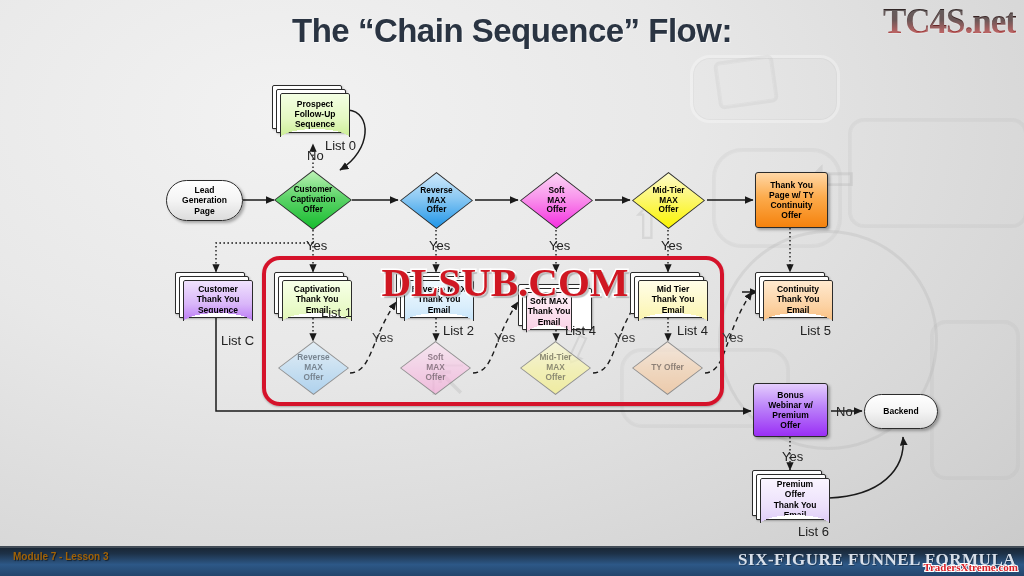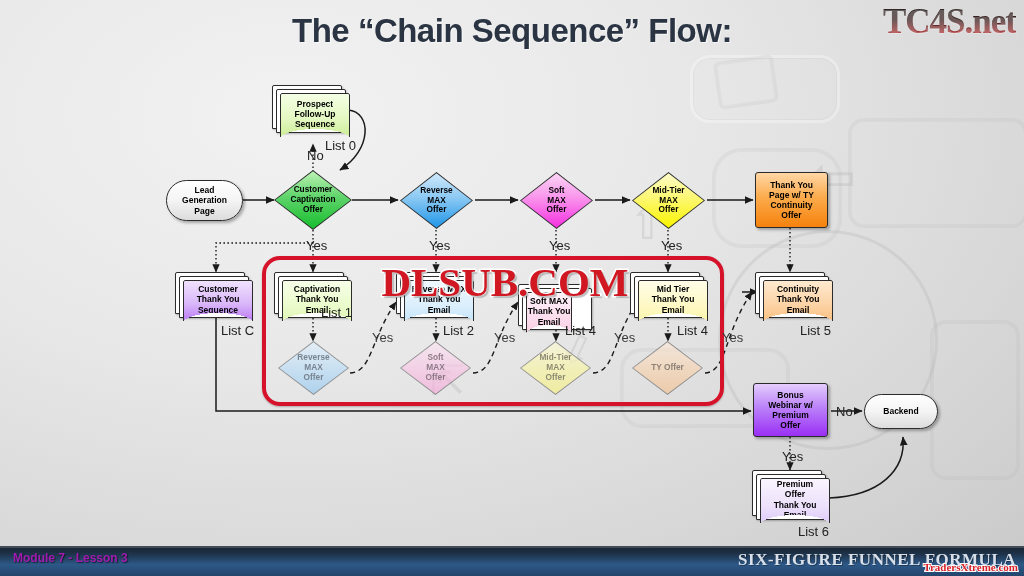--- a/index.html
+++ b/index.html
@@ -76,21 +76,21 @@
            letter-spacing:0px; color:#d01722;
            -webkit-text-stroke: 3px #ffffff; paint-order: stroke fill;
            text-shadow: 2px 2px 1px rgba(0,0,0,.25); }
 
   
   .footerwrap { position:absolute; left:0; right:0; bottom:0; height:30px; }
   .footer { position:absolute; inset:0;
             background: linear-gradient(180deg,#18232f 0%, #1d3147 25%, #2d5887 62%, #23456c 100%); }
   .footer:before { content:""; position:absolute; left:0; right:0; top:0; height:2px;
             background:rgba(255,255,255,.18); }
-  .modlbl { position:absolute; left:13px; top:5px; font-size:12px; font-weight:bold; color:#a21caf;
+  .modlbl { position:absolute; left:13px; top:5px; font-size:10px; font-weight:bold; color:#a16207;
             text-shadow:1px 1px 1px rgba(0,0,0,.55); }
   .brand { position:absolute; right:8px; top:4px; font-size:17px; font-weight:bold;
            font-family:"Liberation Serif", serif; letter-spacing:.5px;
            color:#e7edf5; opacity:.92; text-shadow:1px 1px 0 rgba(0,0,0,.35); }
   .txwm { position:absolute; right:6px; bottom:3px; font-size:11px; font-weight:bold;
           font-family:"Liberation Serif", serif; color:#d81f26;
           -webkit-text-stroke:2px #ffffff; paint-order: stroke fill; }
 
   svg.conn { position:absolute; inset:0; width:1024px; height:576px; pointer-events:none; }
 </style>
@@ -250,21 +250,21 @@
 
   <div class="doc" style="left:175px;top:272px;width:78px;height:52px;">
     <div class="sheet" style="left:0;top:0;width:70px;height:42px;"></div>
     <div class="sheet" style="left:4px;top:4px;width:70px;height:42px;"></div>
     <div class="front" style="background:linear-gradient(180deg,#f0e2fd 0%,#d9b6f9 55%,#b873f5 100%);">
       <span style="white-space:pre-line;">Customer
 Thank You
 Sequence</span>
     </div>
   </div>
-  <div class="lbl" style="left:221px;top:323px;">List C</div>
+  <div class="lbl" style="left:221px;top:333px;">List C</div>
 
   <div class="doc" style="left:274px;top:272px;width:78px;height:52px;">
     <div class="sheet" style="left:0;top:0;width:70px;height:42px;"></div>
     <div class="sheet" style="left:4px;top:4px;width:70px;height:42px;"></div>
     <div class="front" style="background:linear-gradient(180deg,#f7ffe8 0%,#eafbcb 60%,#dff5b2 100%);">
       <span style="white-space:pre-line;">Captivation
 Thank You
 Email</span>
     </div>
   </div>

